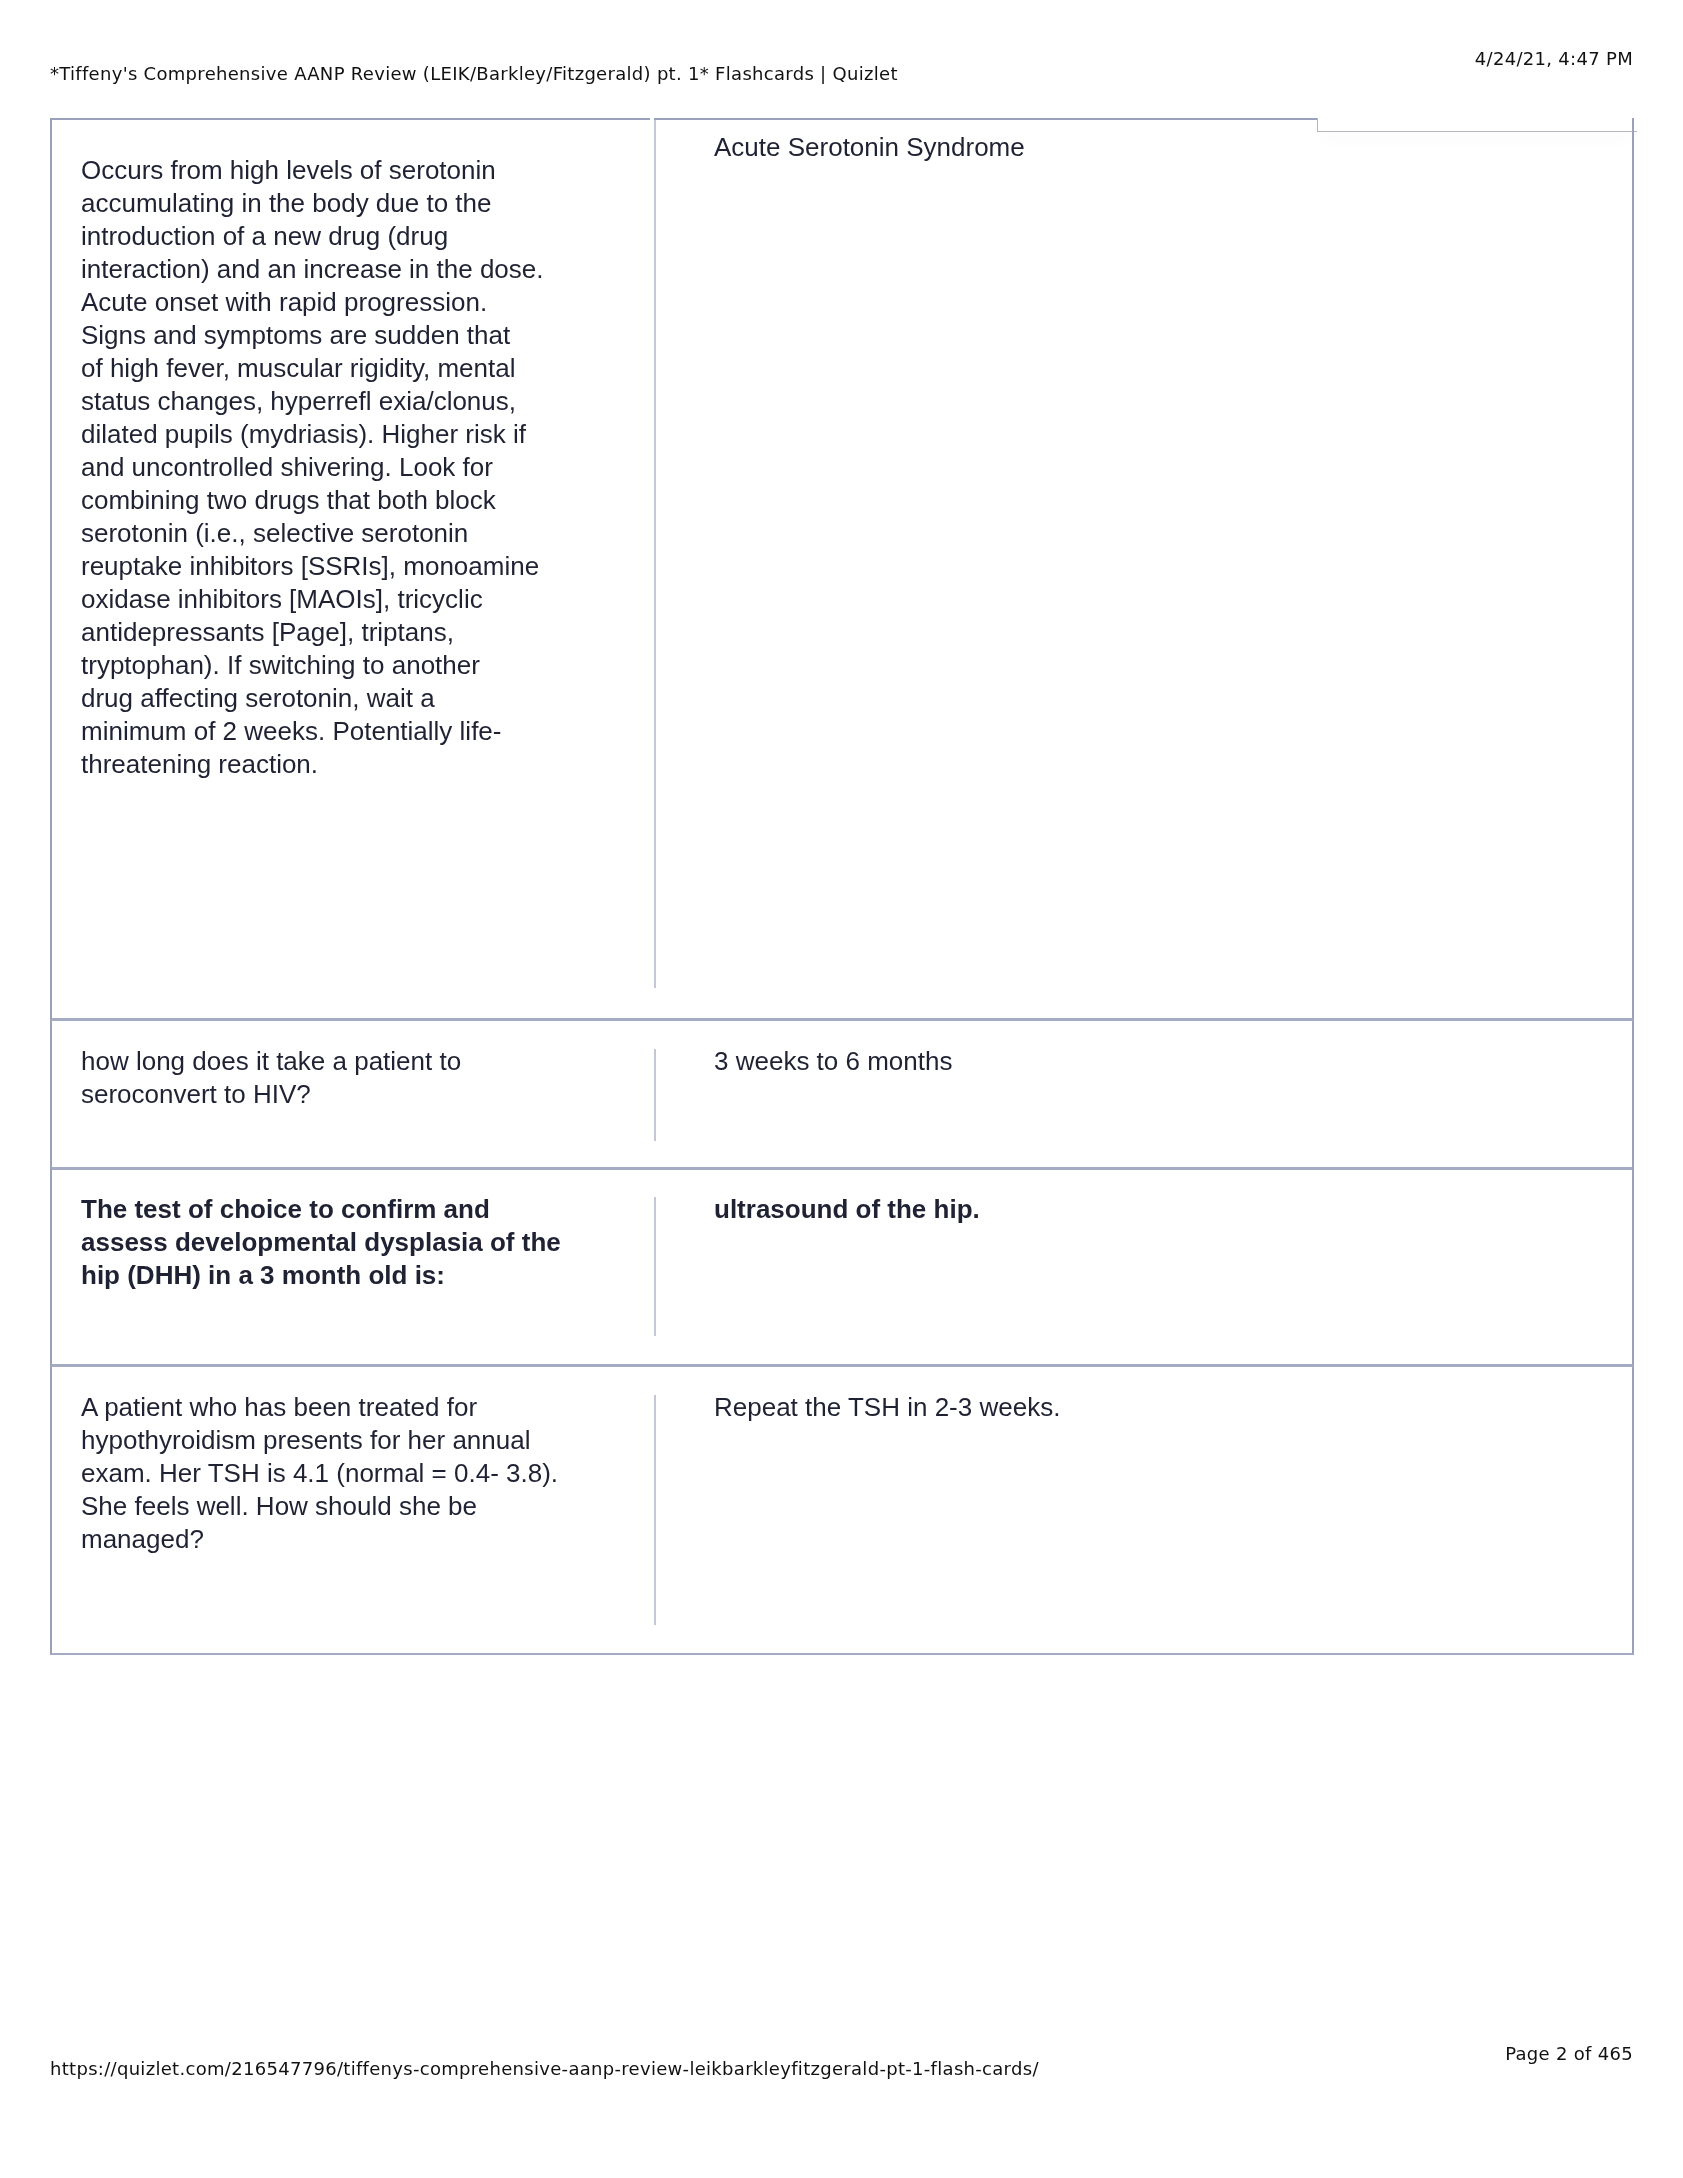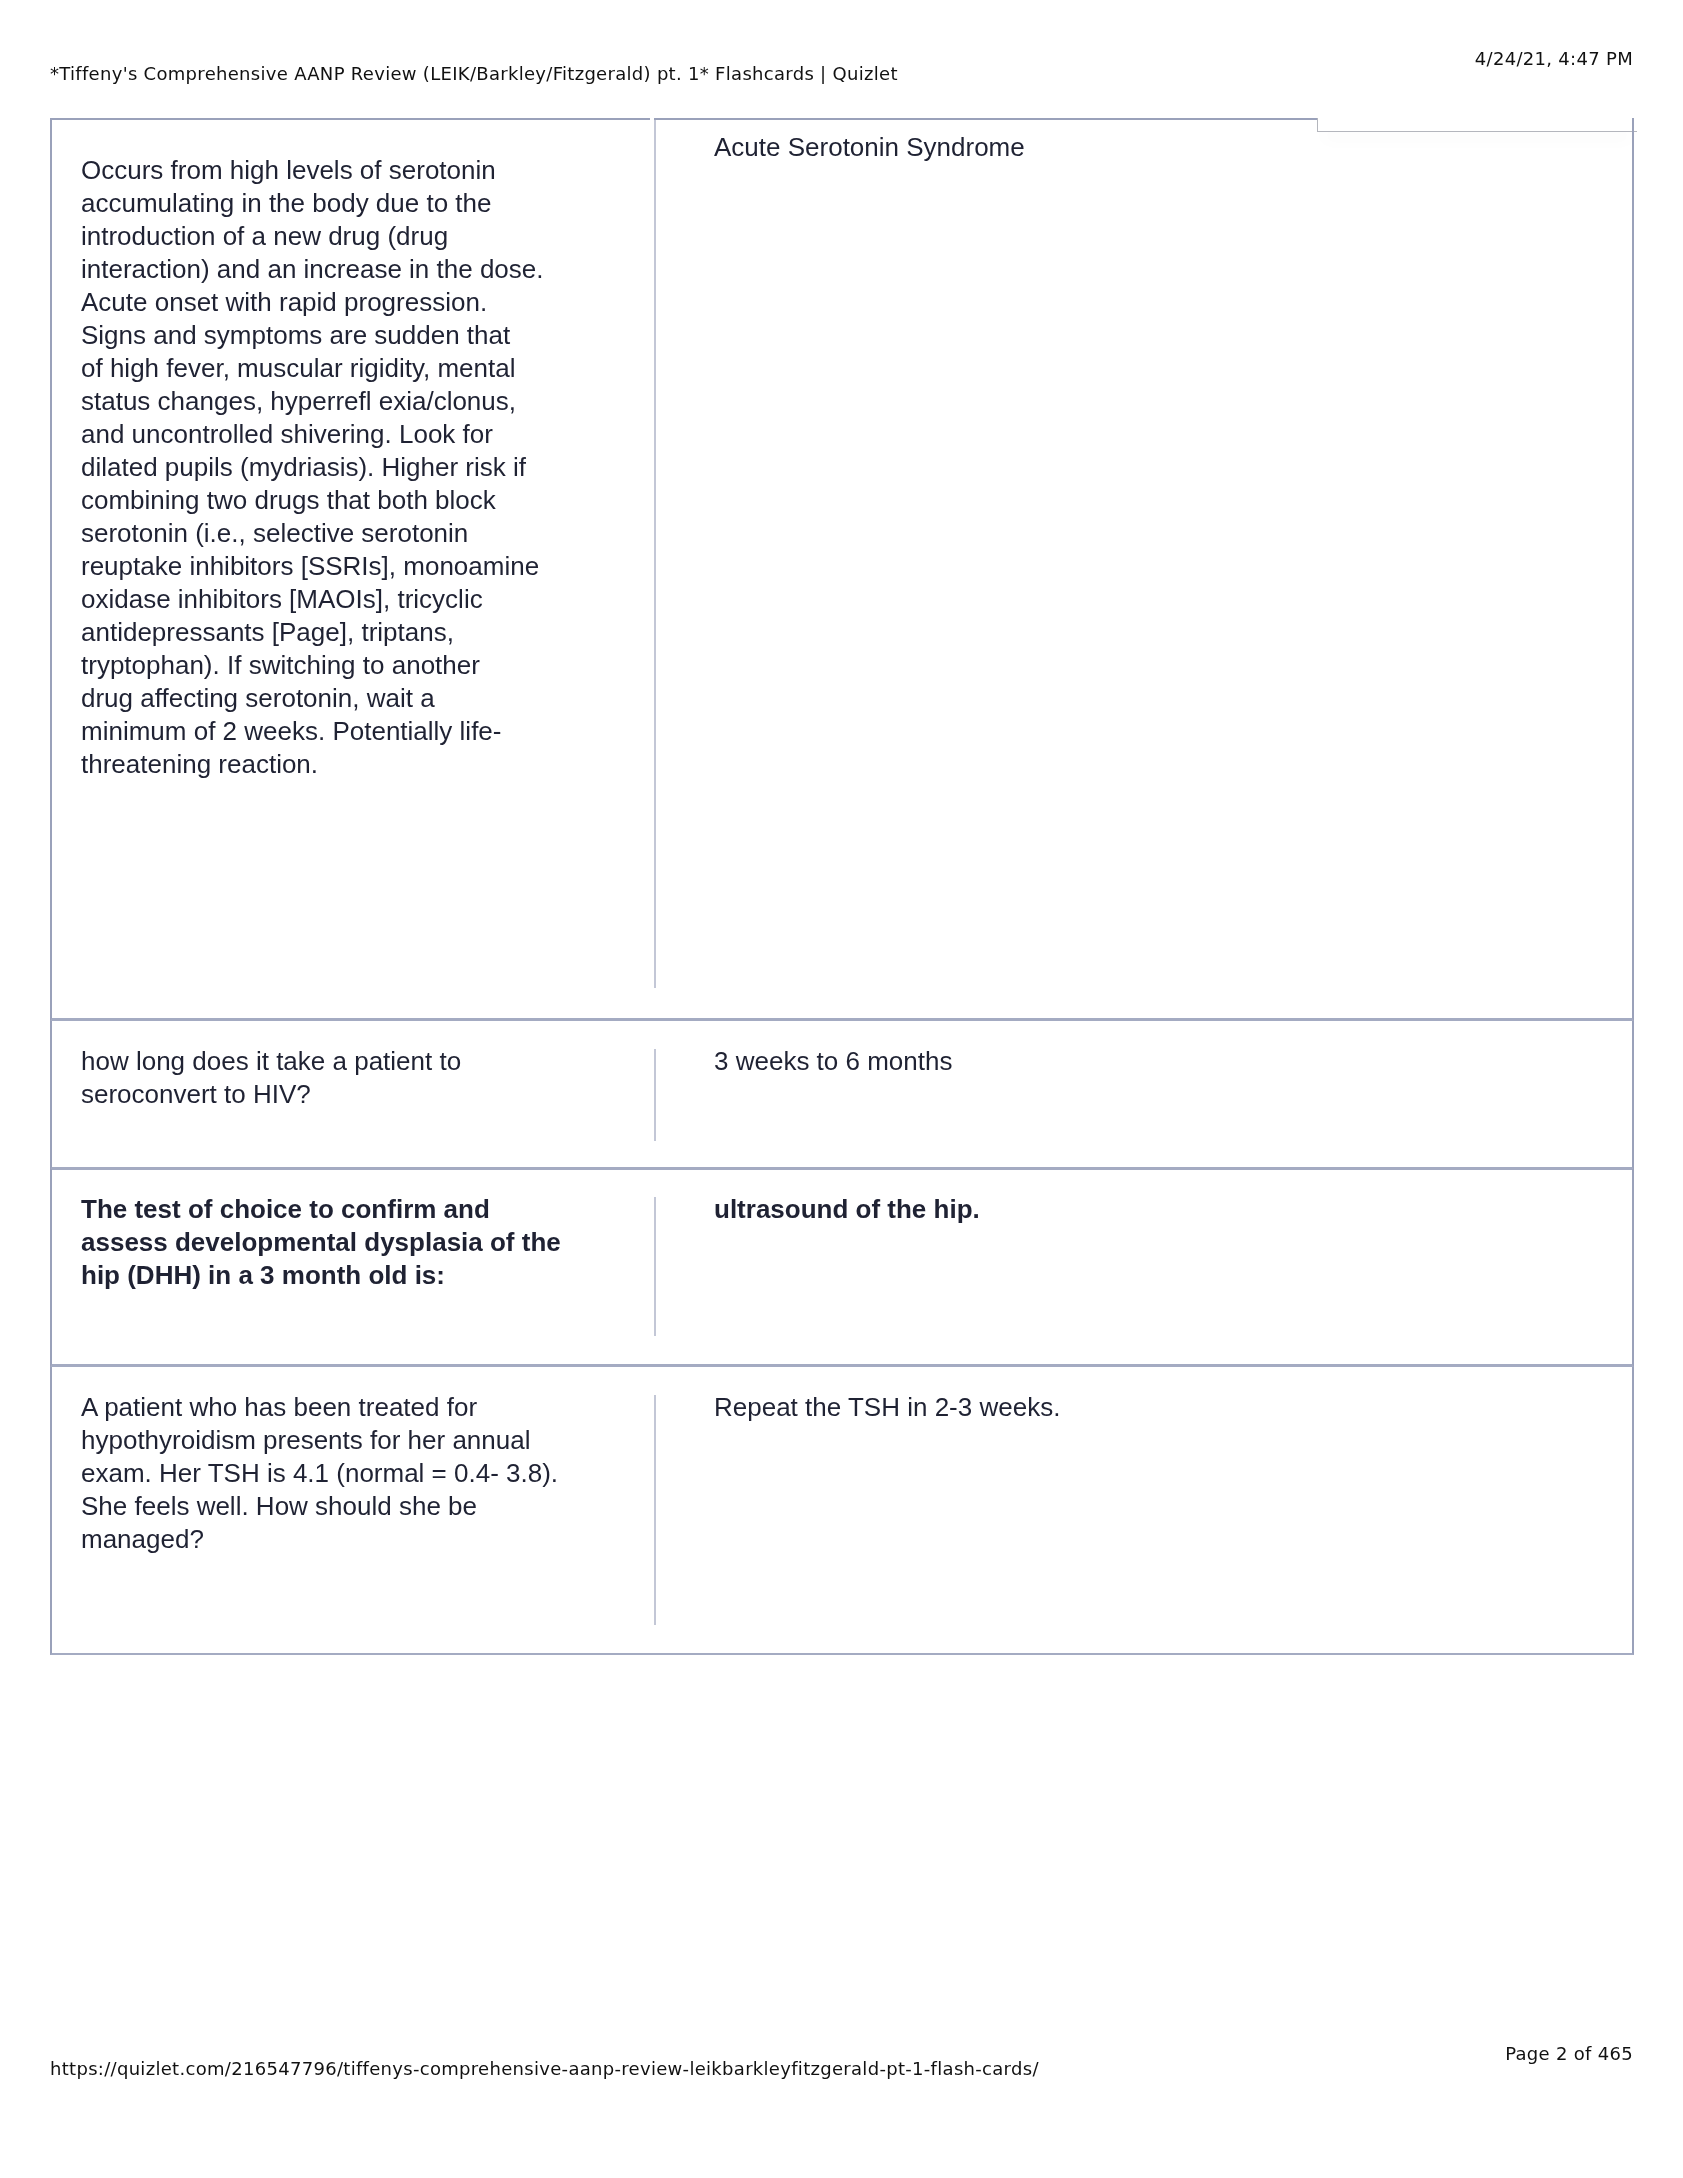--- a/index.html
+++ b/index.html
@@ -42,22 +42,22 @@
   <div class="row sep" style="top:0; height:900px;">
     <div class="term" style="top:20px;margin-top:16px;">
       <span class="ln">Occurs from high levels of serotonin</span>
       <span class="ln">accumulating in the body due to the</span>
       <span class="ln">introduction of a new drug (drug</span>
       <span class="ln">interaction) and an increase in the dose.</span>
       <span class="ln">Acute onset with rapid progression.</span>
       <span class="ln">Signs and symptoms are sudden that</span>
       <span class="ln">of high fever, muscular rigidity, mental</span>
       <span class="ln">status changes, hyperrefl exia/clonus,</span>
+      <span class="ln">dilated pupils (mydriasis). Higher risk if</span>
       <span class="ln">and uncontrolled shivering. Look for</span>
-      <span class="ln">dilated pupils (mydriasis). Higher risk if</span>
       <span class="ln">combining two drugs that both block</span>
       <span class="ln">serotonin (i.e., selective serotonin</span>
       <span class="ln">reuptake inhibitors [SSRIs], monoamine</span>
       <span class="ln">oxidase inhibitors [MAOIs], tricyclic</span>
       <span class="ln">antidepressants [Page], triptans,</span>
       <span class="ln">tryptophan). If switching to another</span>
       <span class="ln">drug affecting serotonin, wait a</span>
       <span class="ln">minimum of 2 weeks. Potentially life-</span>
       <span class="ln">threatening reaction.</span>
     </div>

